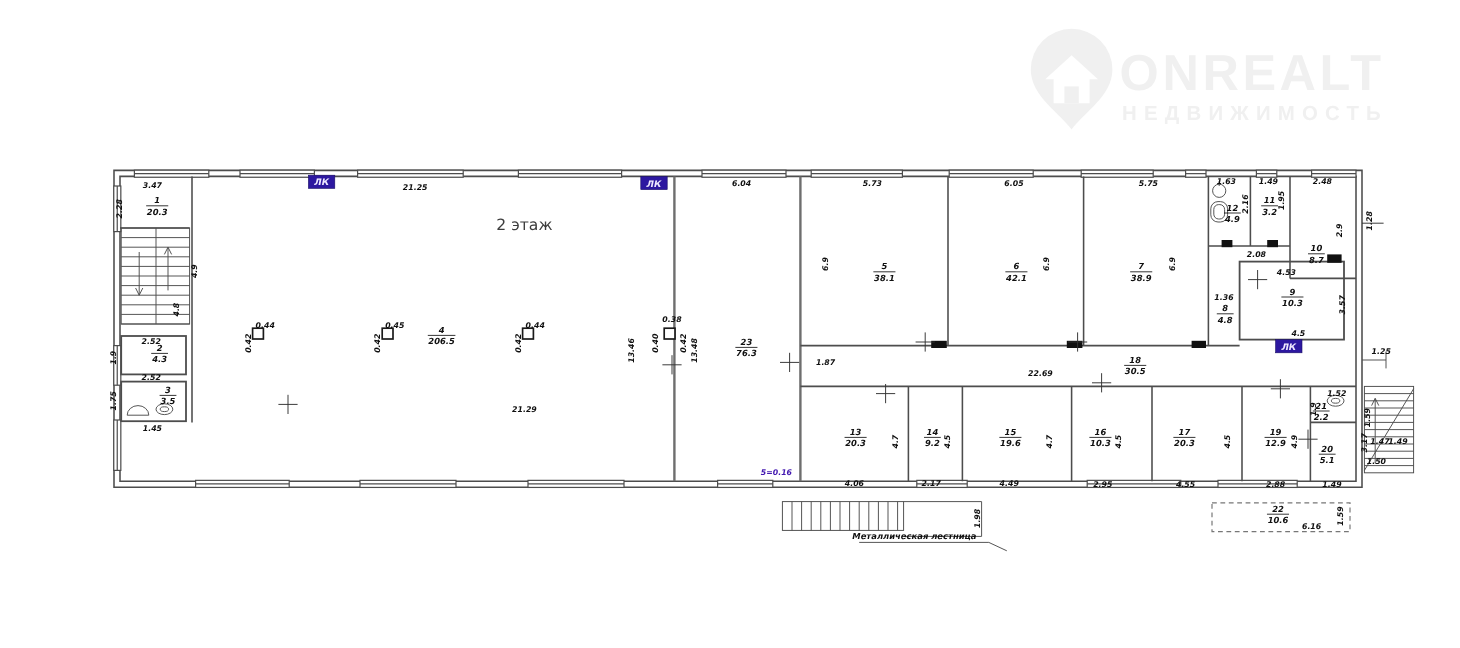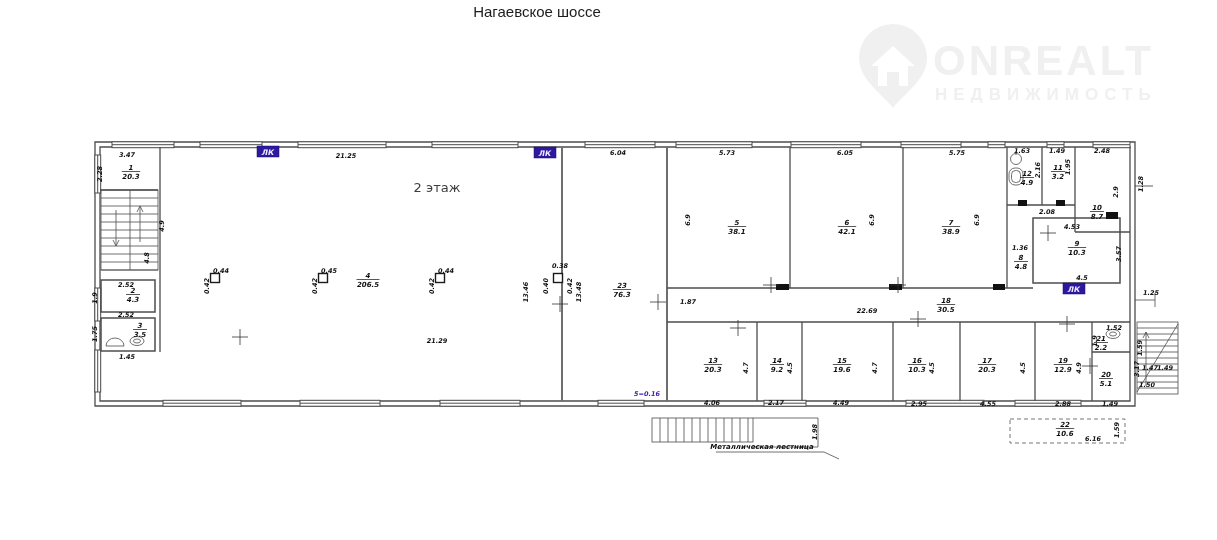--- a/index.html
+++ b/index.html
@@ -28,21 +28,20 @@
   .lk-text{font:italic bold 7.5px "DejaVu Sans",sans-serif;fill:#efe9ff;text-anchor:middle;}
   .floor-label{font:13px "DejaVu Sans",sans-serif;fill:#3d3d3d;text-anchor:middle;}
   .note{font:italic bold 6.5px "DejaVu Sans",sans-serif;fill:#4318b0;text-anchor:middle;}
   .stair-note{font:italic bold 7px "DejaVu Sans",sans-serif;fill:#101010;text-anchor:middle;}
 </style>
 </head>
 <body>
 
 <div class="stage">
 
-  <div class="page-title">Нагаевское шоссе</div>
 
   <svg class="logo-svg" width="340" height="95">
     <g>
       <path d="M48,88 C38,74 14,60 14,38 A34,34 0 1 1 82,38 C82,60 58,74 48,88 Z" fill="#f0f0f0"></path>
       <polygon points="26,46 48,26 70,46 63,46 63,66 33,66 33,46" fill="#ffffff"></polygon>
       <rect x="42" y="52" width="12" height="14" fill="#f0f0f0"></rect>
     </g>
     <text class="logo-brand" x="88" y="55">ONREALT</text>
     <text class="logo-sub" x="90" y="80">НЕДВИЖИМОСТЬ</text>
   </svg>

